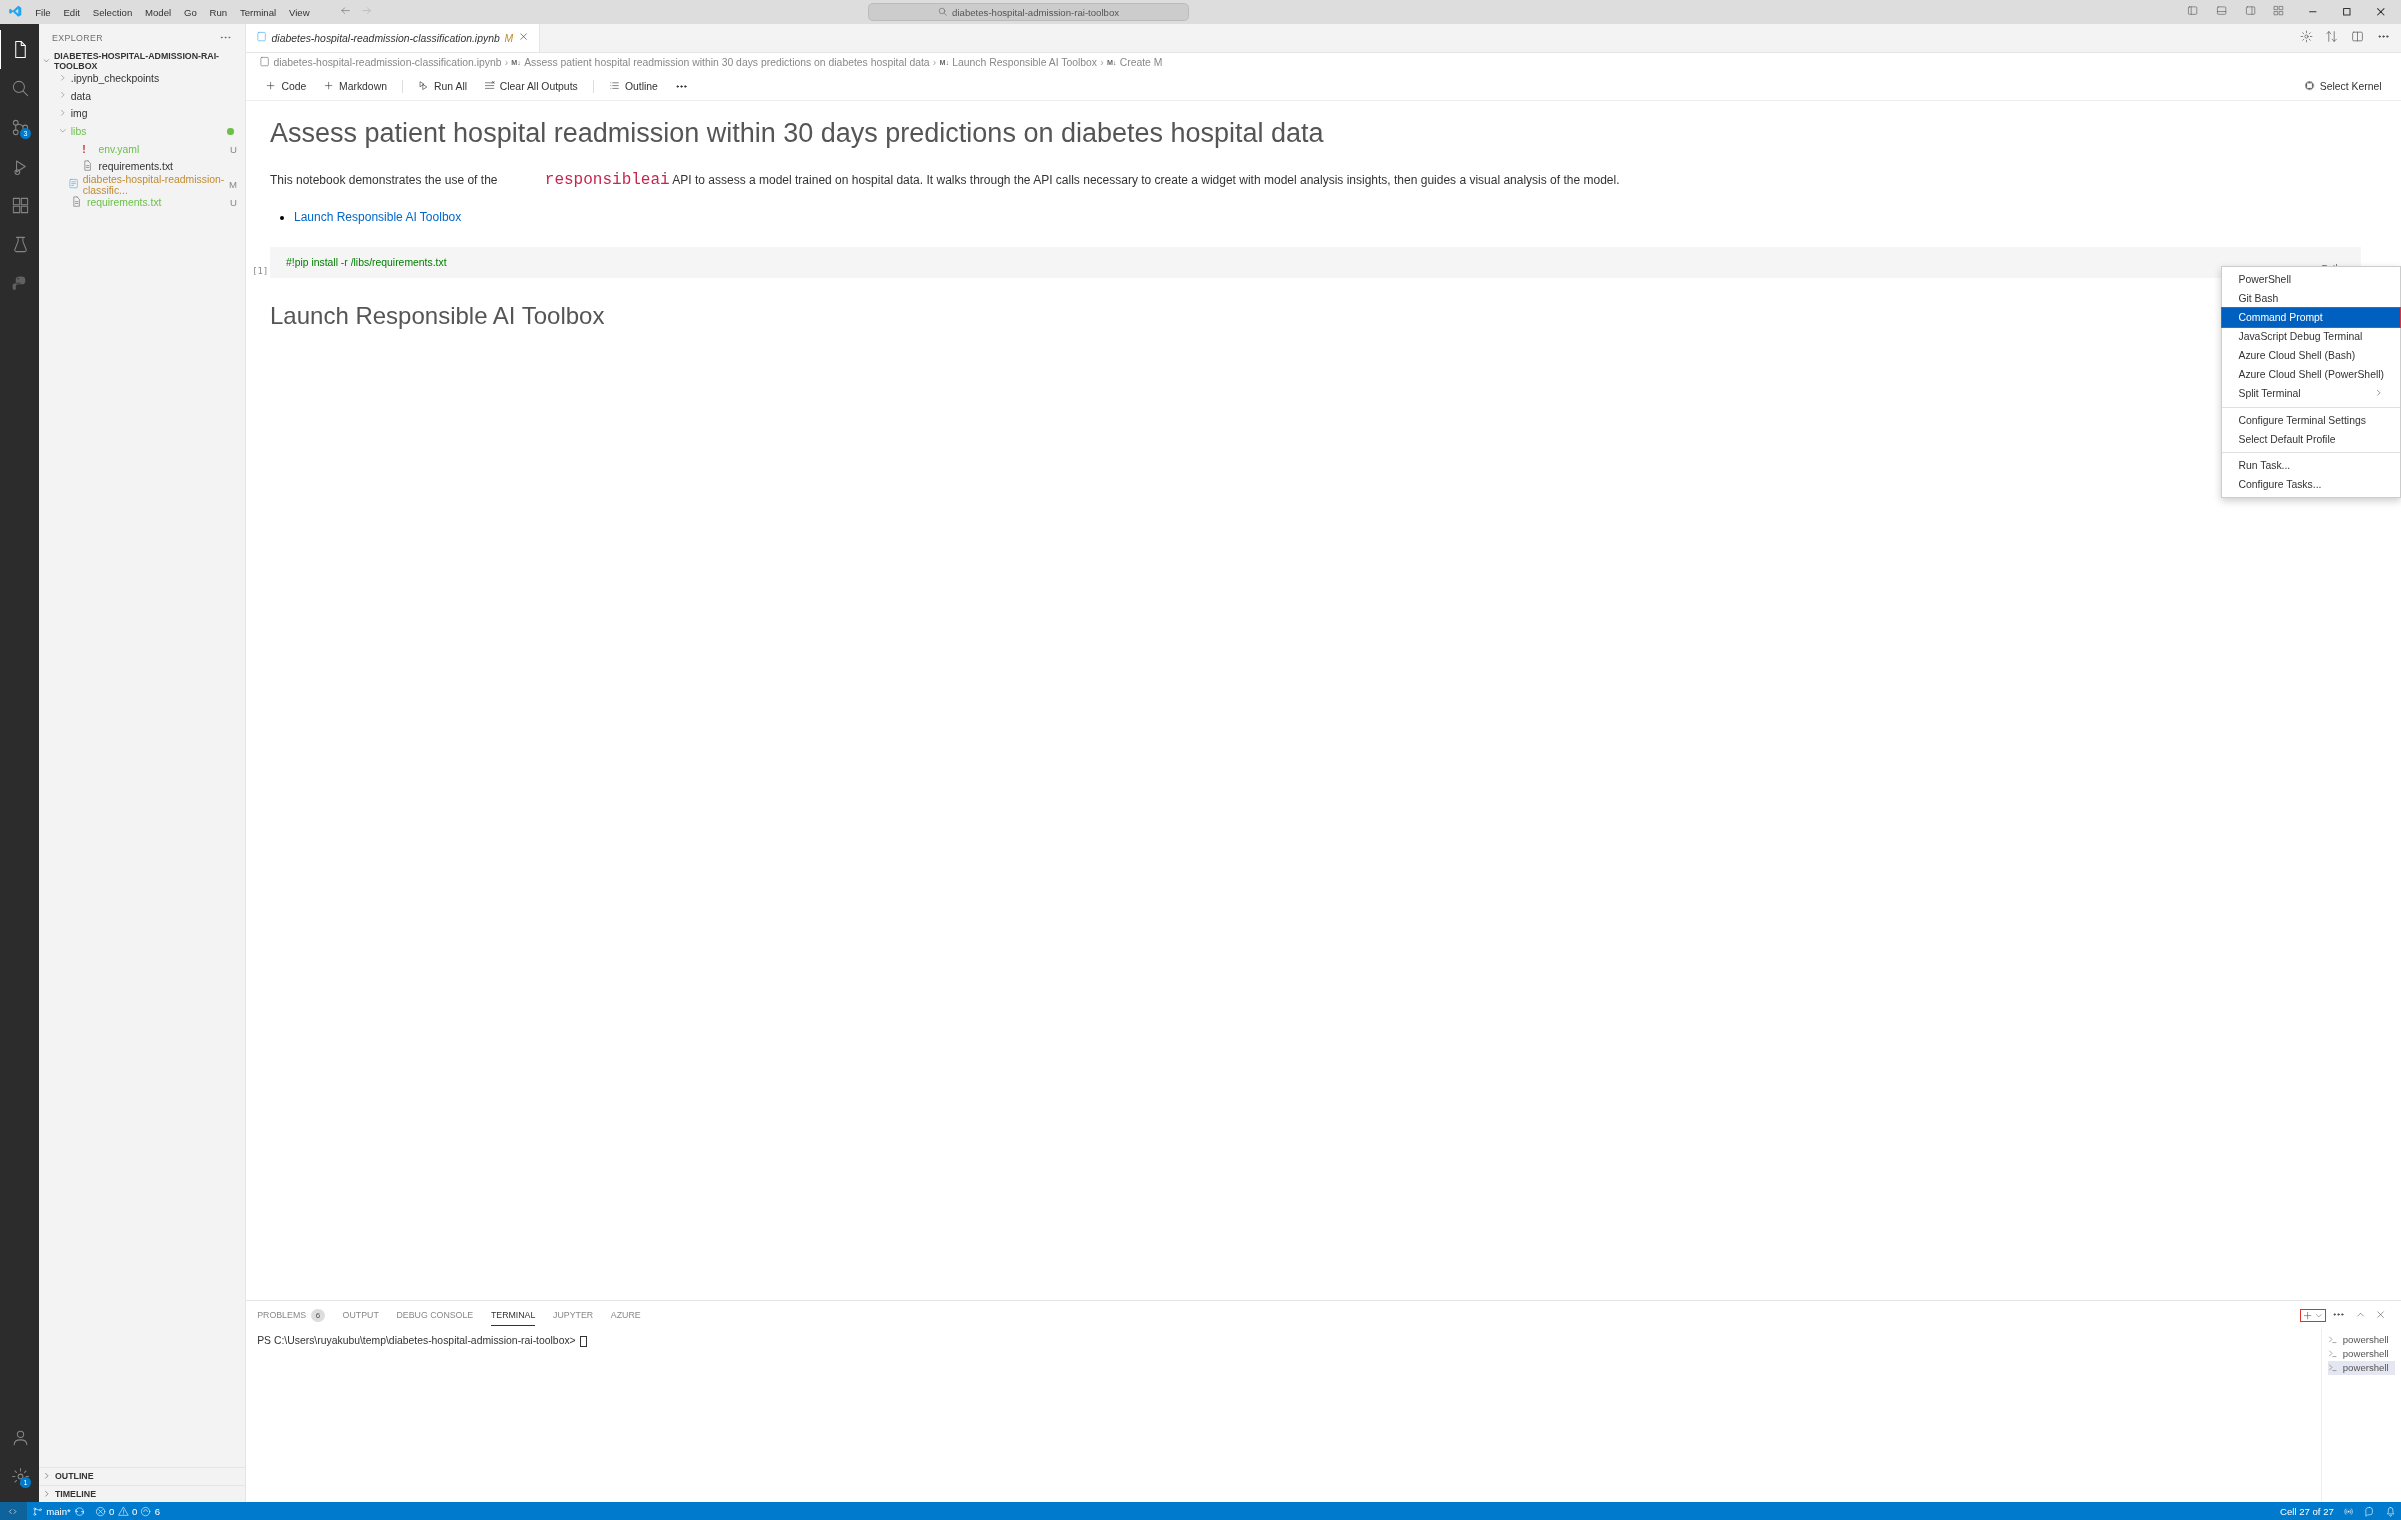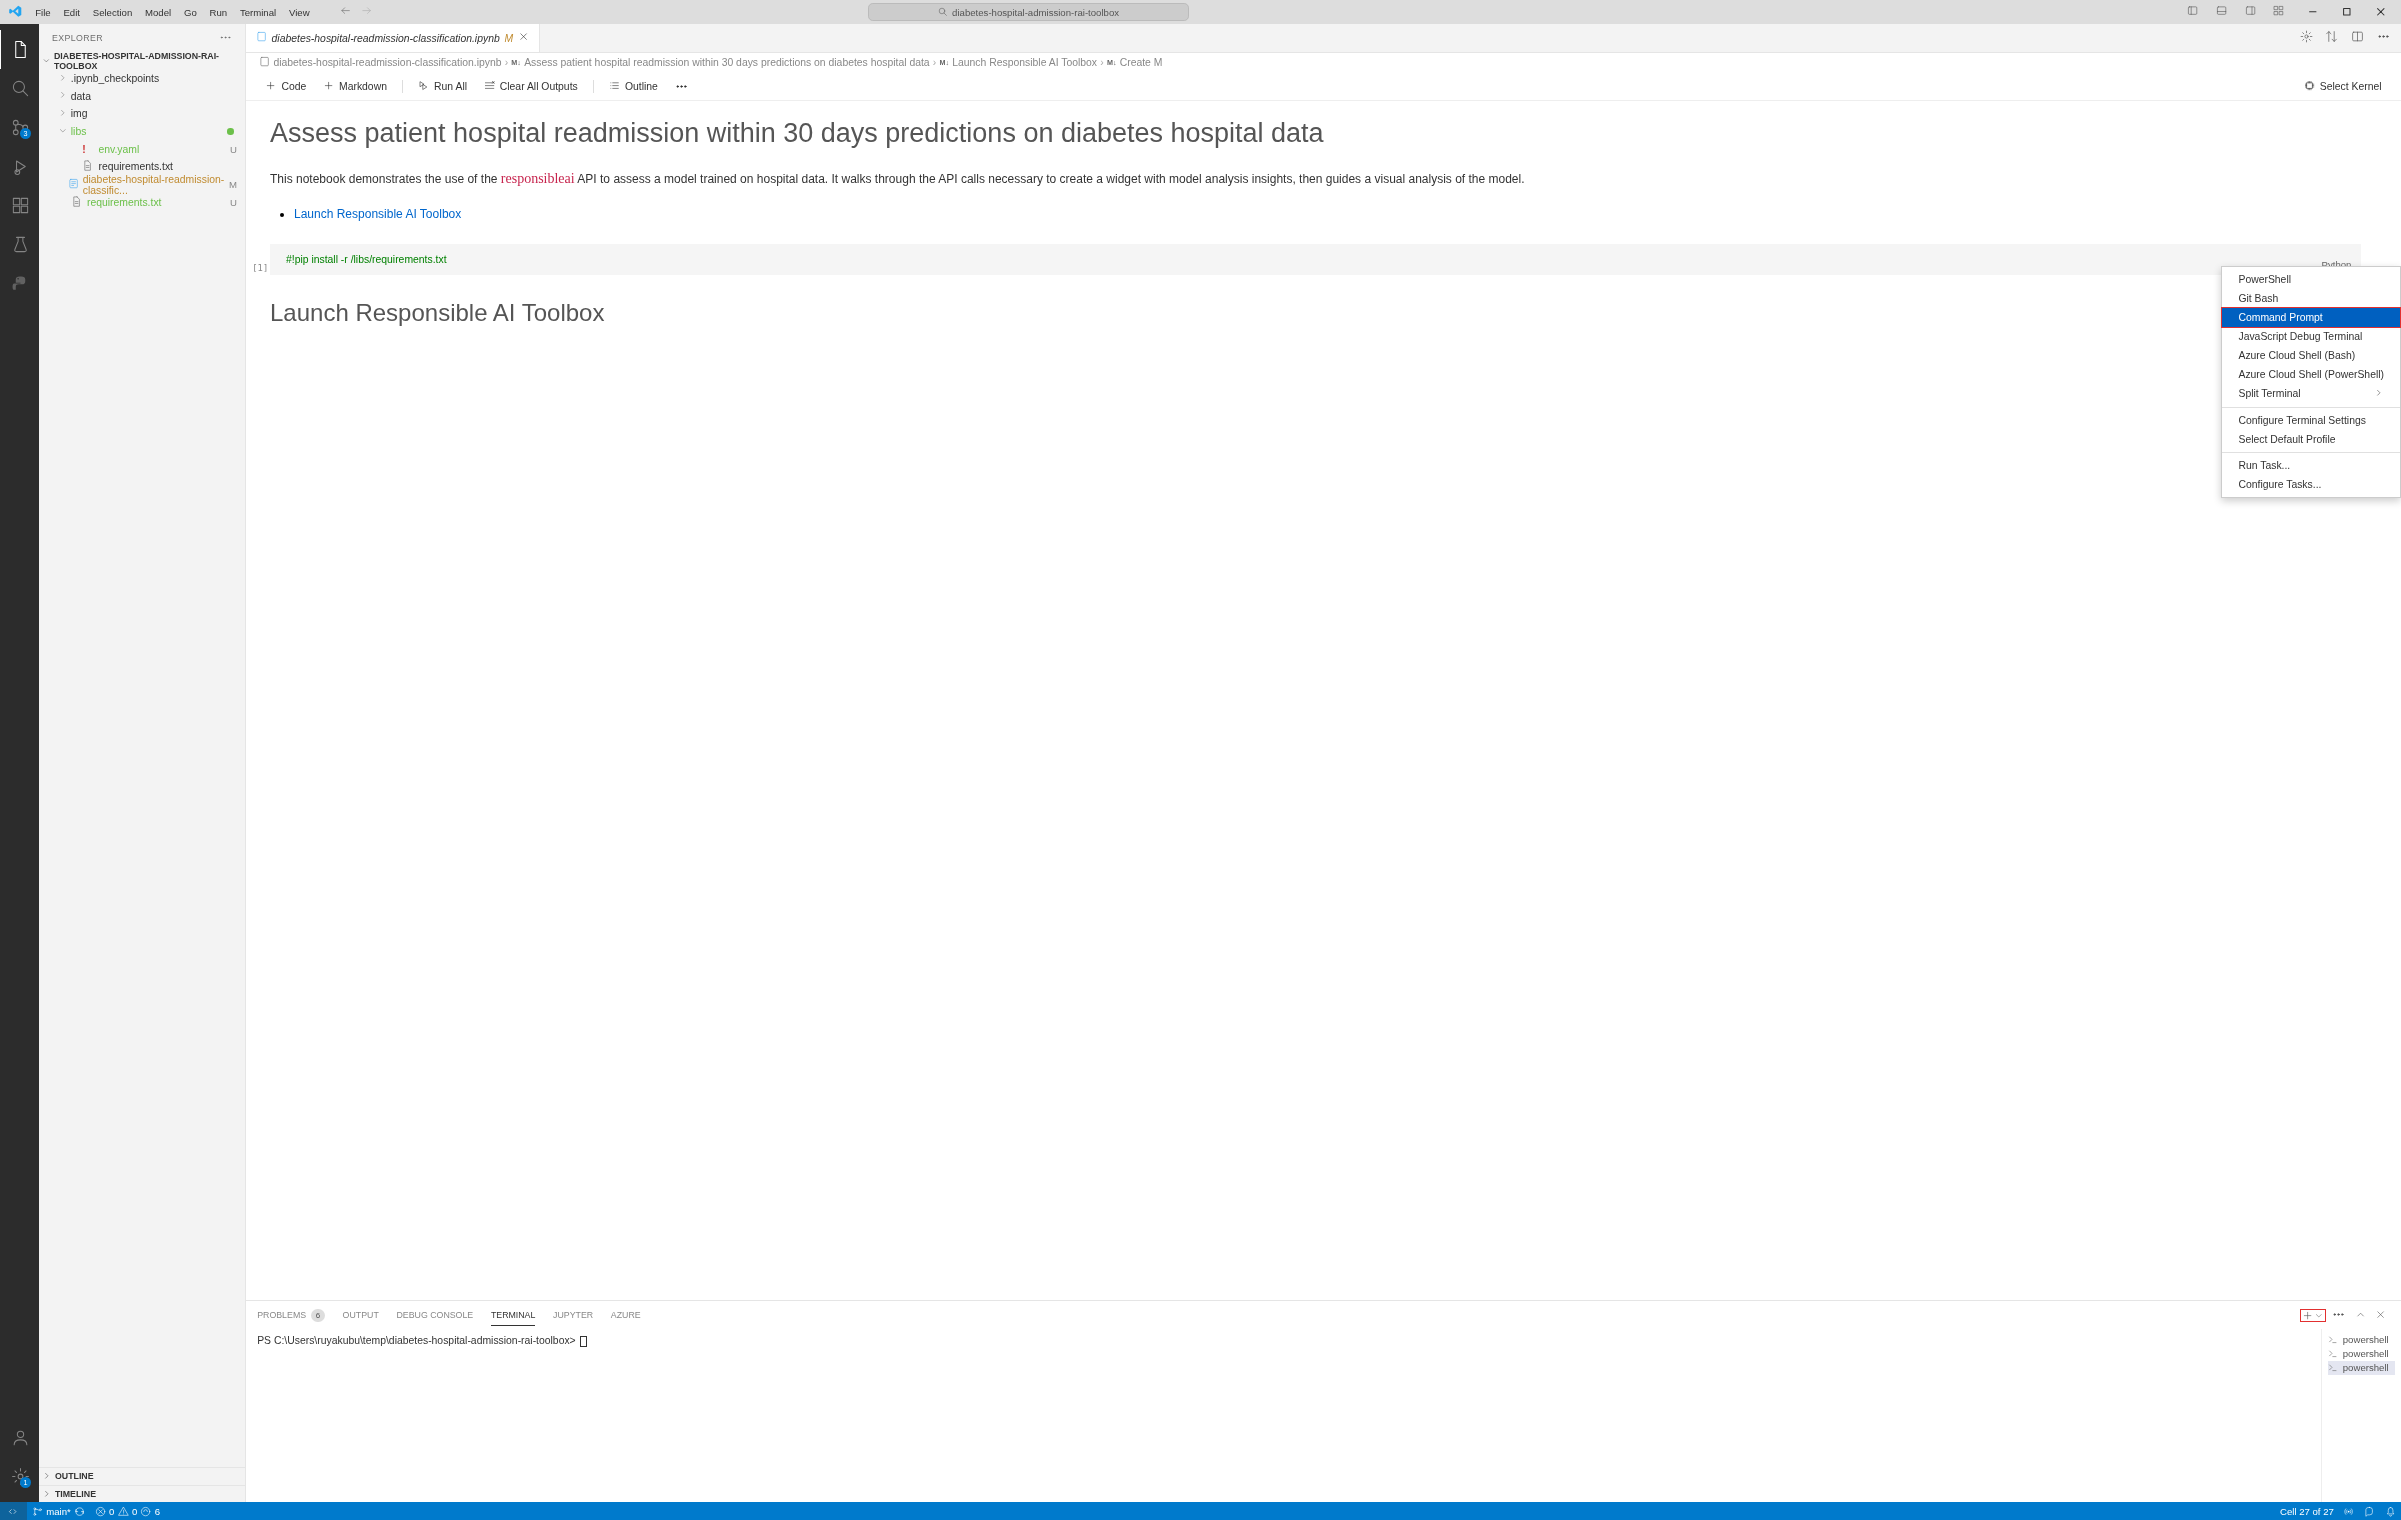--- a/index.html
+++ b/index.html
@@ -341,22 +341,23 @@
       margin-bottom: 16px;
     }
     .md-p {
       font-size: 12px;
       color: #333;
       line-height: 1.5;
       margin-bottom: 16px;
     }
     .md-p code {
       color: #c7254e;
-      font-family: Liberation Serif, serif;
-      font-size: 14px;
+      font-family: Liberation Mono, monospace;
+      font-size: 16px;
+      margin-left: 44px;
     }
     .md-ul {
       margin-left: 24px;
       margin-bottom: 19px;
     }
     .md-ul li {
       font-size: 12px;
       line-height: 1.6;
     }
     .md-ul a { color: #0066cc; text-decoration: none; }

